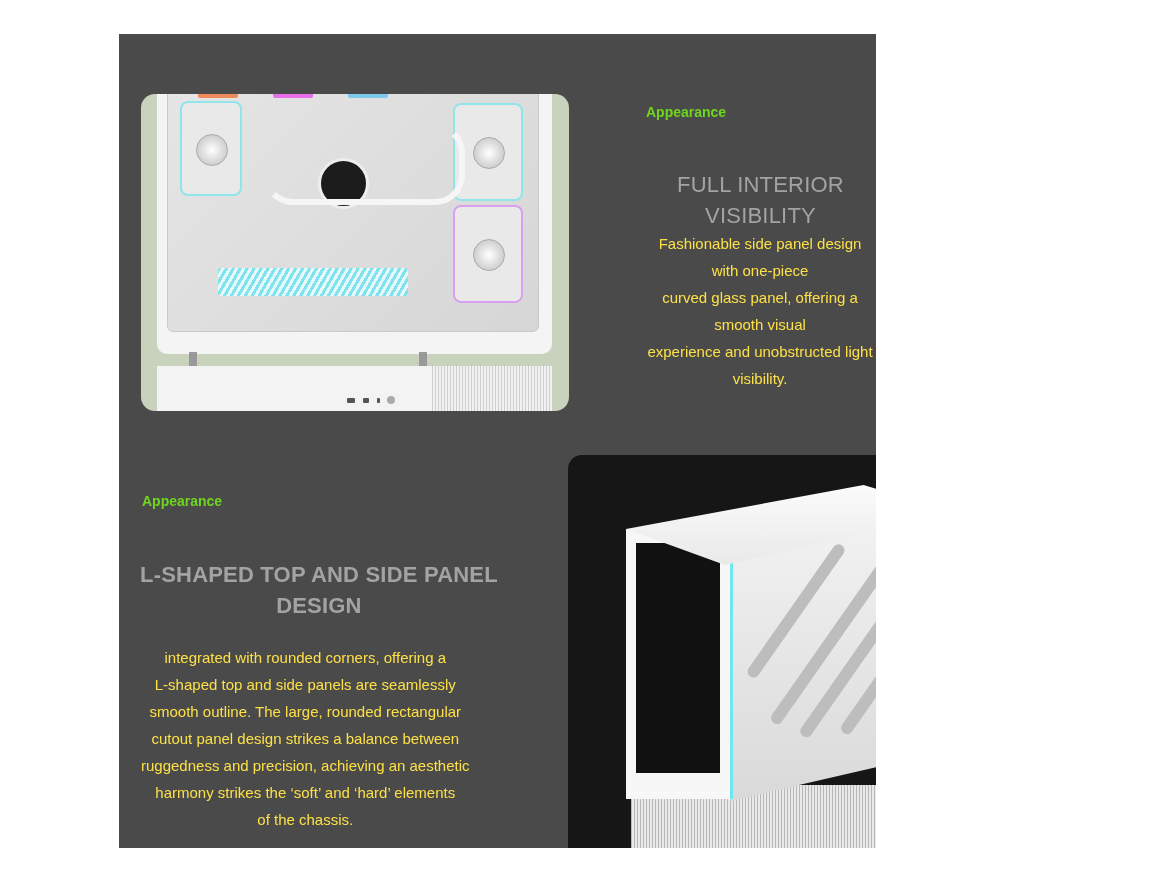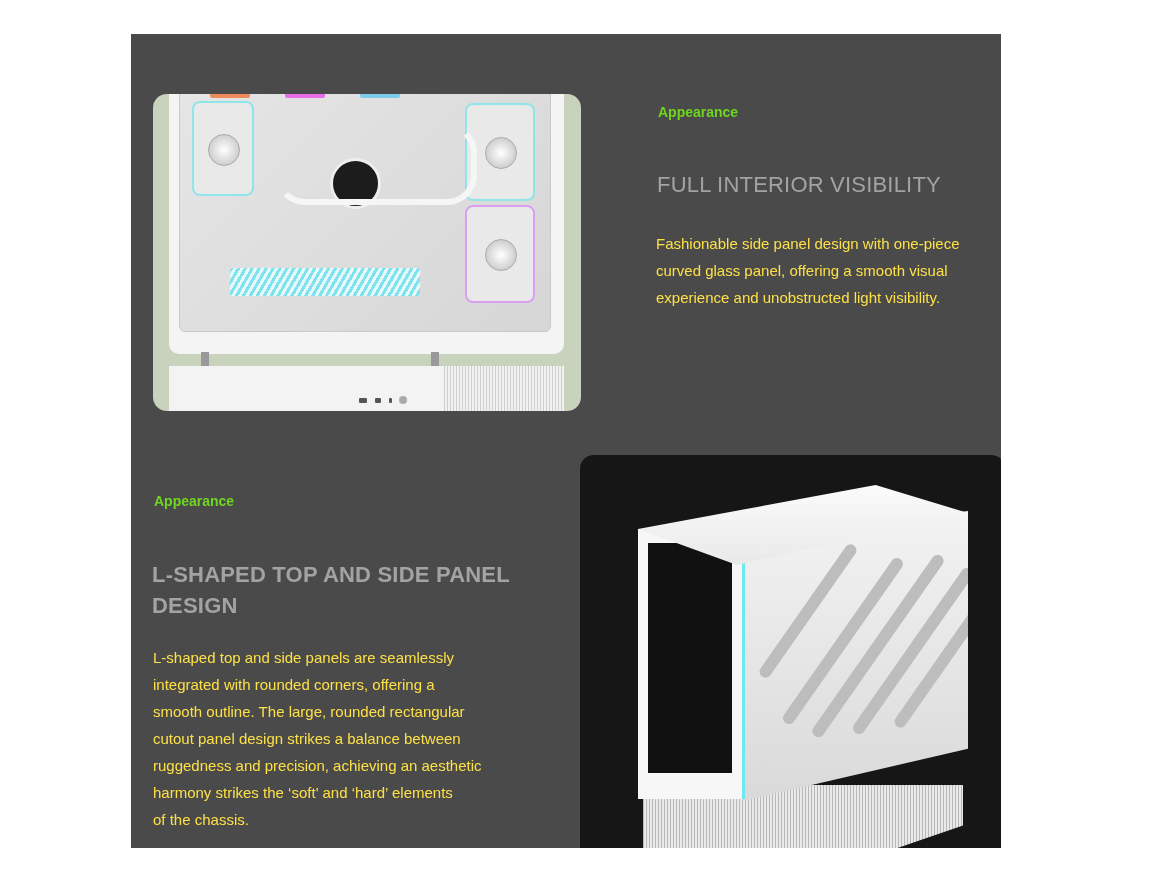--- a/index.html
+++ b/index.html
@@ -1,17 +1,17 @@
 <!DOCTYPE html>
 <html><head>
   <meta charset="utf-8">
   <style>
     html, body { margin: 0; padding: 0; background: #ffffff; }
     body { width: 1176px; height: 882px; position: relative; overflow: hidden; font-family: "Liberation Sans", sans-serif; }
-    .panel { position: absolute; left: 131px; top: 34px; width: 870px; height: 814px; background: #4a4a4a; overflow: hidden; }
+    .panel { position: absolute; left: 119px; top: 34px; width: 757px; height: 814px; background: #4a4a4a; overflow: hidden; text-align: center; }
 
     
     .img1 { position: absolute; left: 22px; top: 60px; width: 428px; height: 317px; background: #c9d2bd; border-radius: 14px; overflow: hidden; }
     .case1 { position: absolute; left: 16px; top: -60px; width: 395px; height: 320px; background: #f4f4f4; border-radius: 4px 4px 10px 10px; }
     .case1 .glass { position: absolute; left: 10px; top: 18px; width: 370px; height: 278px; background: linear-gradient(135deg, #e6e6e6, #d6d6d6); border-radius: 6px; border: 1px solid #c9c9c9; }
     .case1 .rgb { position: absolute; top: 40px; height: 5px; border-radius: 2px; }
     .fan { position: absolute; border-radius: 8px; background: #e9e9e9; border: 2px solid #8fe5ea; box-sizing: border-box; }
     .fan .hub { position: absolute; left: 50%; top: 50%; width: 30px; height: 30px; margin: -15px 0 0 -15px; border-radius: 50%; background: radial-gradient(#fff, #bbb); border: 1px solid #aaa; }
     .gpu { position: absolute; left: 50px; top: 215px; width: 190px; height: 28px; background: repeating-linear-gradient(120deg, #7fe3ef 0 3px, #e8f9fb 3px 6px); border-radius: 3px; }
     .pump { position: absolute; left: 150px; top: 105px; width: 45px; height: 45px; border-radius: 50%; background: #1c1c1c; border: 3px solid #eee; }
@@ -78,22 +78,22 @@
     <div>curved glass panel, offering a smooth visual</div>
     <div>experience and unobstructed light visibility.</div>
   </div>
 
   <div class="label" style="left:23px;top:459px;">Appearance</div>
   <div class="title" style="left:21px;top:525px;font-weight:bold;">
     <div>L-SHAPED TOP AND SIDE PANEL</div>
     <div>DESIGN</div>
   </div>
   <div class="body" style="left:22px;top:610px;">
+    <div>integrated with rounded corners, offering a</div>
     <div>L-shaped top and side panels are seamlessly</div>
-    <div>integrated with rounded corners, offering a</div>
     <div>smooth outline. The large, rounded rectangular</div>
     <div>cutout panel design strikes a balance between</div>
     <div>ruggedness and precision, achieving an aesthetic</div>
     <div>harmony strikes the ‘soft’ and ‘hard’ elements</div>
     <div>of the chassis.</div>
   </div>
 
   <div class="img2">
     <div class="box2">
       <div class="base2"></div>

